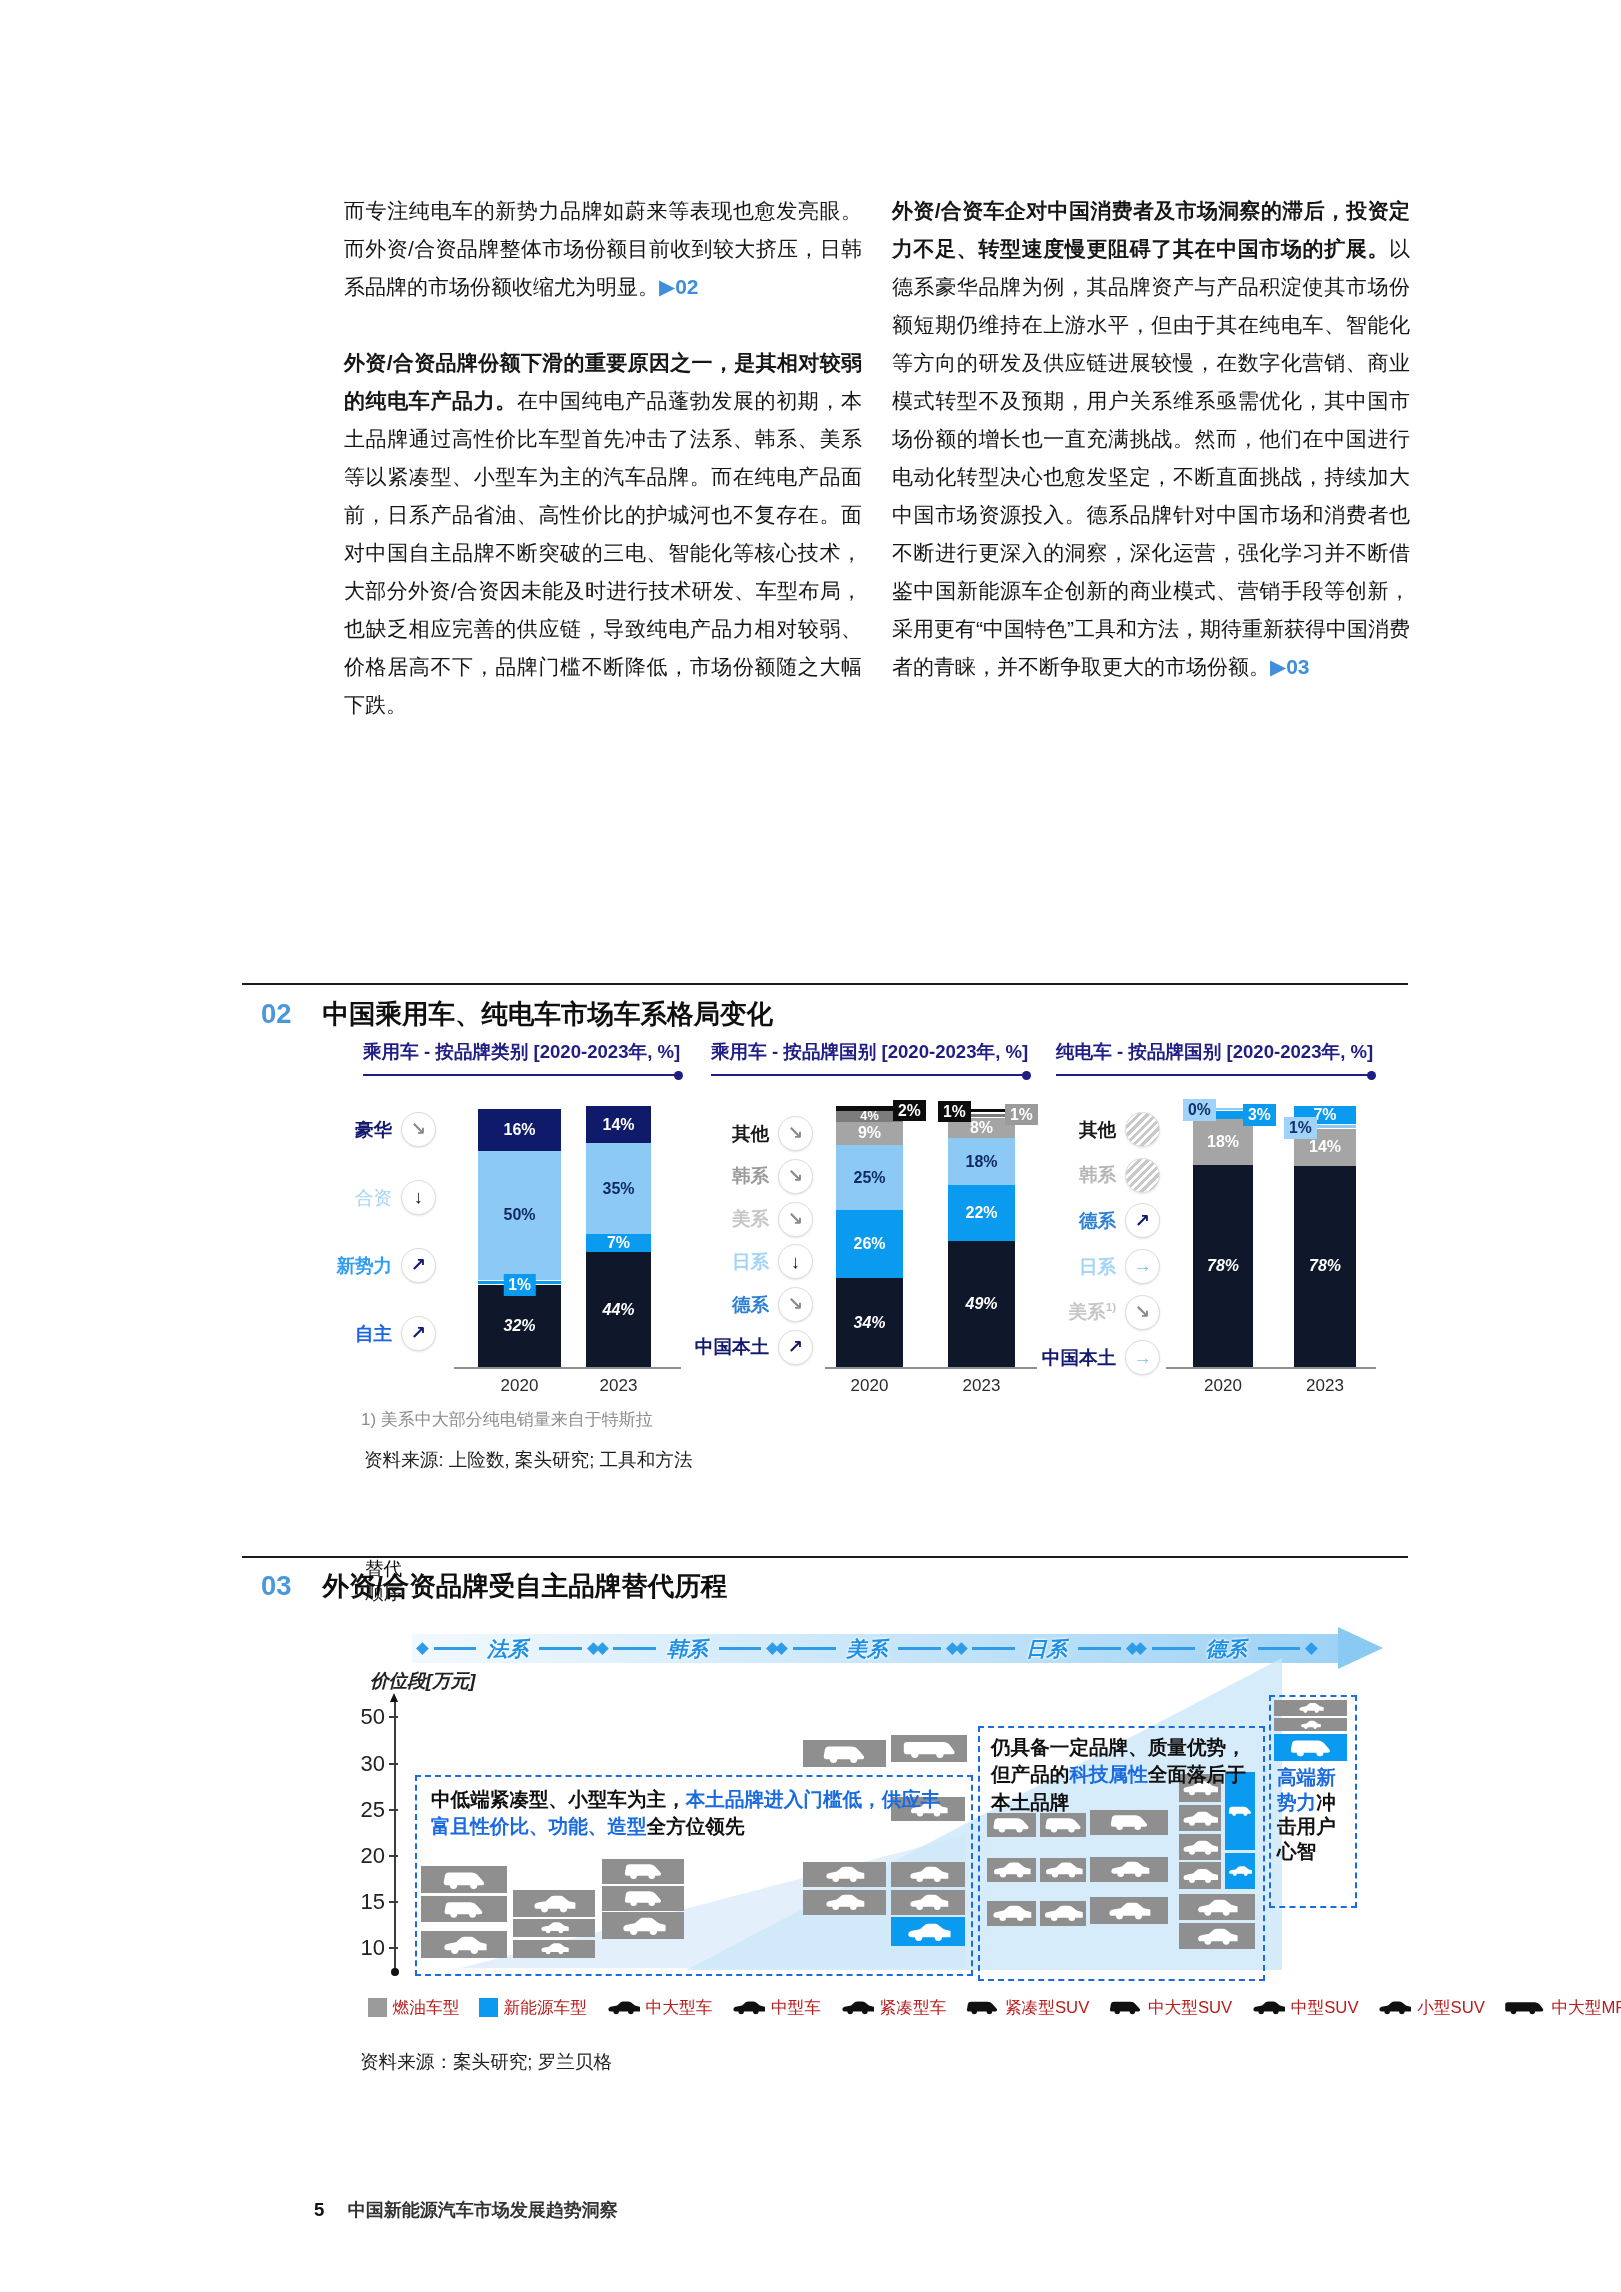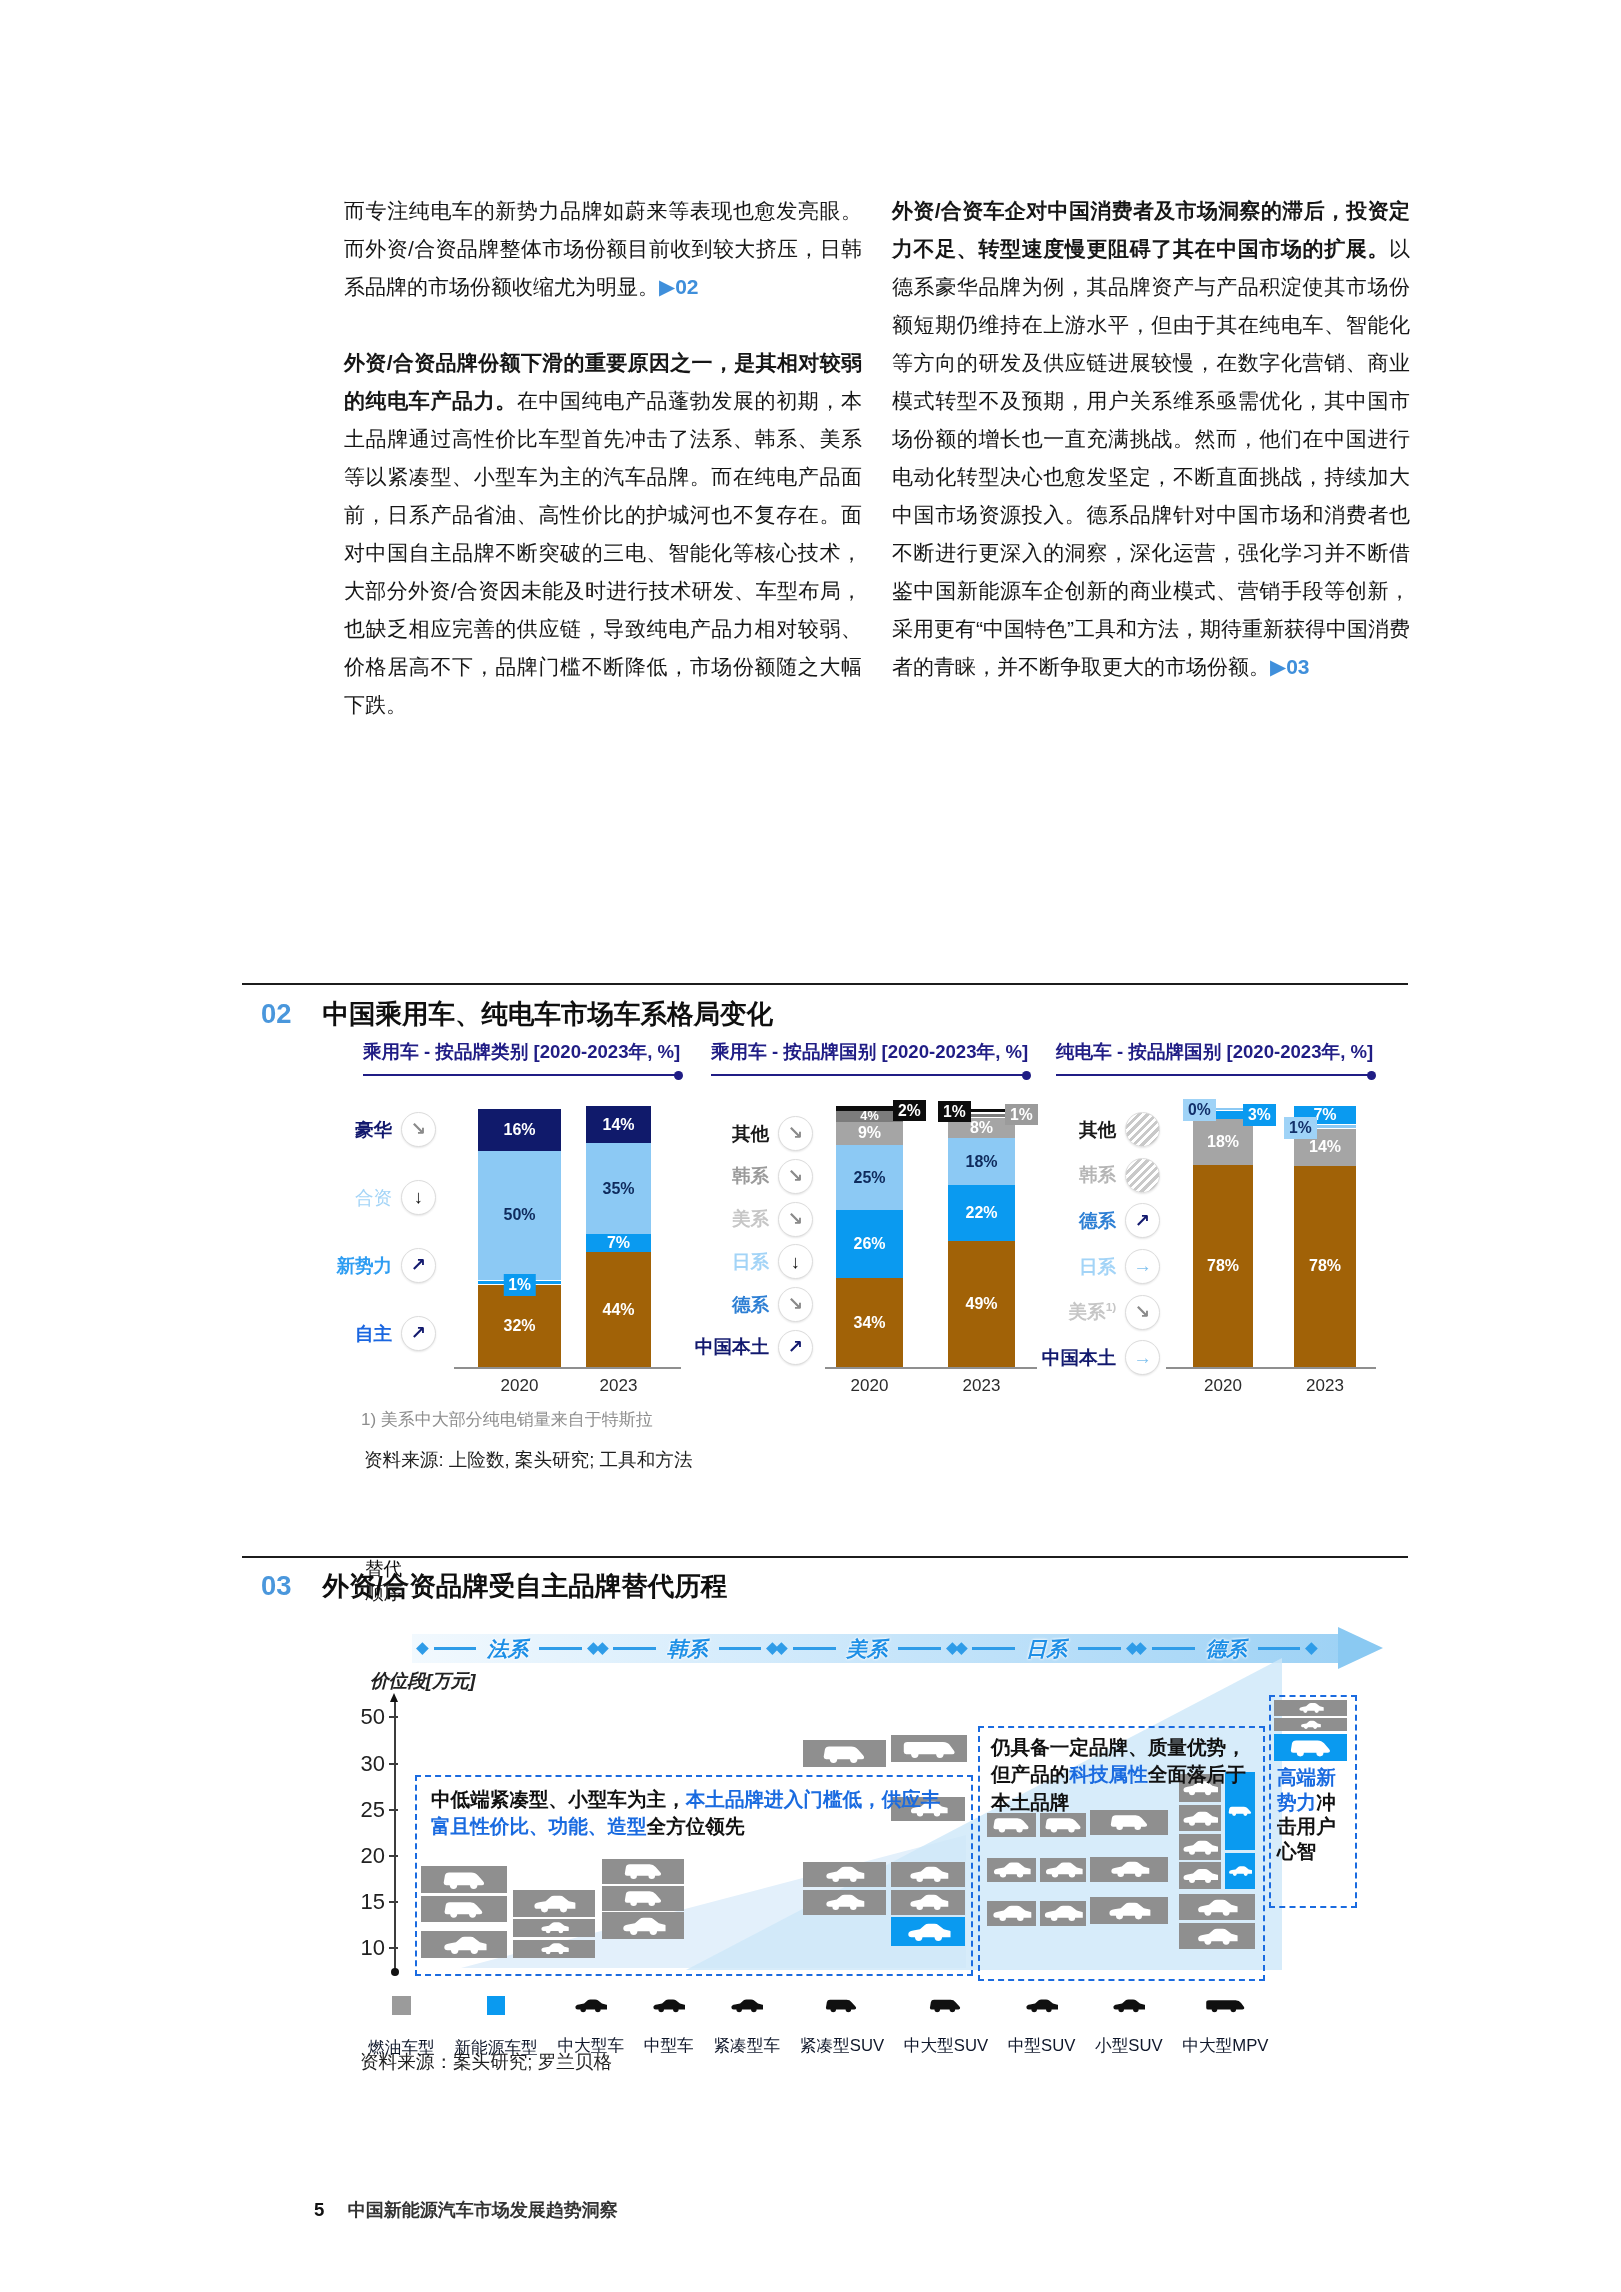--- a/index.html
+++ b/index.html
@@ -46,21 +46,21 @@
   .axis{position:absolute;height:2px;background:#8f8f8f;bottom:-2px;}
   .p1 .axis{left:91px;width:227px;}
   .p2 .axis{left:114px;width:212px;}
   .p3 .axis{left:110px;width:210px;}
   .bar{position:absolute;bottom:0;display:flex;flex-direction:column;}
   .p1 .bar1{left:115px;width:83px;} .p1 .bar2{left:223px;width:65px;}
   .p2 .bar1{left:125px;width:67px;} .p2 .bar2{left:237px;width:67px;}
   .p3 .bar1{left:137px;width:60px;} .p3 .bar2{left:238px;width:62px;}
   .seg{position:relative;display:flex;align-items:center;justify-content:center;}
   .seg-navy{background:#101a6b;} .seg-lightblue{background:#8cc9f4;} .seg-brightblue{background:#0a9af0;}
-  .seg-medblue{background:#a16207;} .seg-gray{background:#a5a5a5;} .seg-darkgray{background:#7c7c7c;} .seg-black{background:#0d0d0d;}
+  .seg-medblue{background:#0f172a;font-style:italic;} .seg-gray{background:#a5a5a5;} .seg-darkgray{background:#7c7c7c;} .seg-black{background:#0d0d0d;}
   .sliver{border-top:1.5px solid #fff;border-bottom:1.5px solid #fff;}
   .seg-label{font-weight:700;font-size:16px;color:#fff;}
   .seg-lightblue .seg-label{color:#0e2a5c;}
   .chip{position:absolute;z-index:6;font-size:15.7px;font-weight:700;padding:1px 4.9px;line-height:19.6px;white-space:nowrap;}
   .chip-center{left:50%;transform:translateX(-50%);}
   .chip-left{left:-9.8px;}
   .chip-right{left:calc(100% - 9.8px);}
   .chipbg-black{background:#0d0d0d;color:#fff;}
   .chipbg-darkgray{background:#9b9b9b;color:#fff;}
   .chipbg-lightblue{background:#9fd3f7;color:#12306a;}
@@ -93,21 +93,21 @@
   #box3{left:1269px;top:1695px;width:84px;height:209px;}
   .boxtext{position:absolute;font-size:19.6px;font-weight:700;line-height:27.4px;color:#111;z-index:5;}
   #box1text{left:431px;top:1786px;width:529px;}
   #box2text{left:991px;top:1734px;width:263px;}
   #box3text{left:1277px;top:1765px;width:76px;line-height:24.5px;}
   .blue-em{color:#1a6be0;}
   #tiles .tile{position:absolute;background:#8f8f8f;display:flex;align-items:center;justify-content:center;z-index:4;}
   #tiles .tile.nev{background:#0a9af0;}
   #tiles .tile svg{fill:#ffffff;}
   #fig3-legend{position:absolute;left:368px;top:1996px;display:flex;align-items:center;gap:19.6px;}
-  .fl-item{display:flex;align-items:center;gap:21px;font-size:16.7px;color:#0f172a;white-space:nowrap;flex-direction:column;}
+  .fl-item{display:flex;align-items:center;gap:6px;font-size:16.7px;color:#b91c1c;white-space:nowrap;}
   .fl-swatch{width:18.6px;height:18.6px;flex:0 0 auto;}
   .fl-swatch.fuel{background:#9b9b9b;}
   .fl-swatch.nev{background:#0a9af0;}
   .fl-item svg{fill:#101010;flex:0 0 auto;}
 
   
   #footer{position:absolute;left:314px;top:2198px;display:flex;gap:23.5px;align-items:baseline;}
   #footer .pg{font-size:18.6px;font-weight:700;color:#111;}
   #footer .ft{font-size:18px;font-weight:700;color:#333;}
   .hiddendefs{position:absolute;width:0;height:0;overflow:hidden;}

